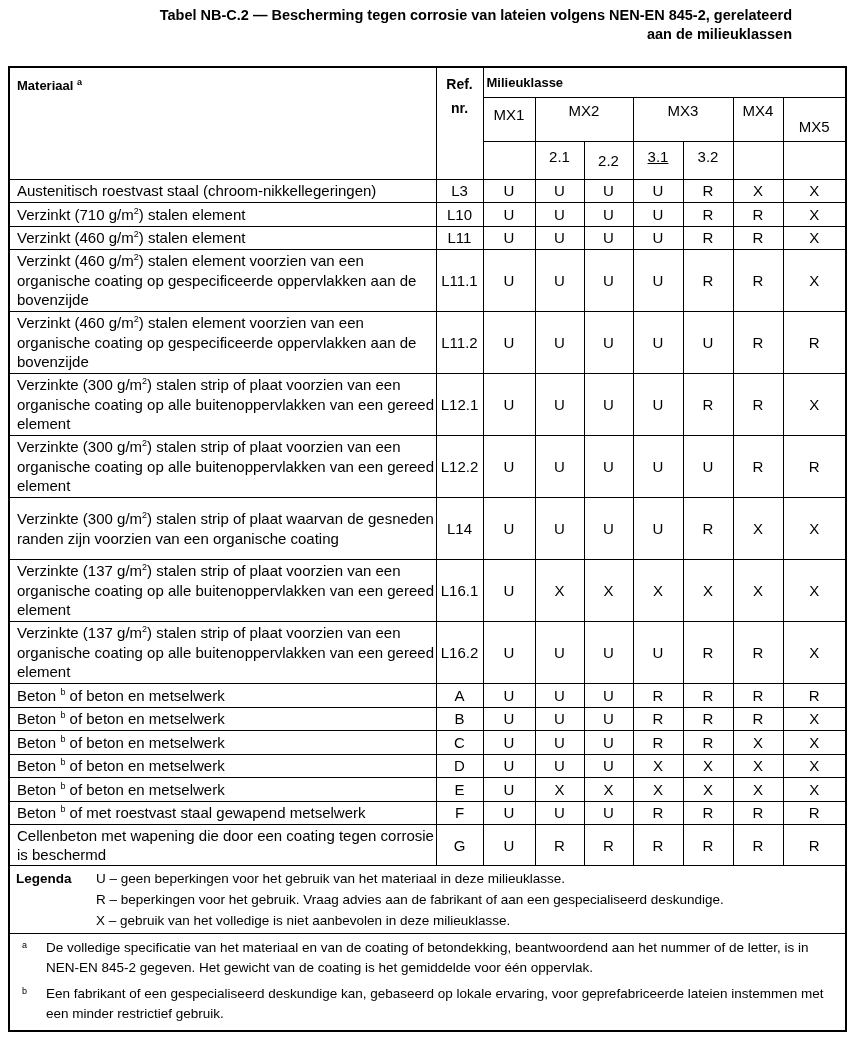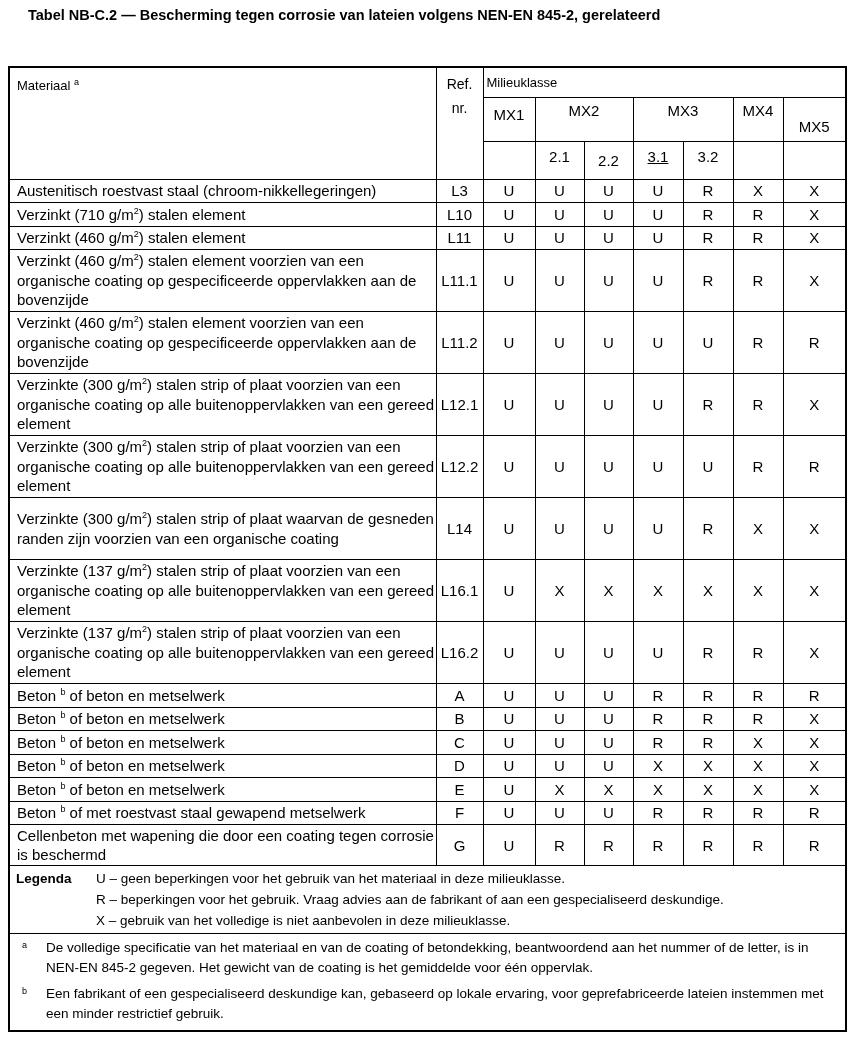--- a/index.html
+++ b/index.html
@@ -1,43 +1,44 @@
 <!DOCTYPE html>
 <html><head>
 <meta charset="utf-8">
 <style>
   html, body { margin: 0; padding: 0; background: #ffffff; }
   body { width: 852px; height: 1037px; position: relative; overflow: hidden;
          font-family: "Liberation Sans", sans-serif; color: #000; }
-  .title { position: absolute; left: 0; top: 6px; width: 792px; text-align: left;
-           font-weight: bold; font-size: 14.5px; line-height: 19px; margin-left: 28px; }
+  .title { position: absolute; left: 0; top: 6px; width: 792px; text-align: right;
+           font-weight: bold; font-size: 14.5px; line-height: 19px; }
   table.main { position: absolute; left: 8px; top: 66px; width: 837px;
                border-collapse: collapse; table-layout: fixed; font-size: 15px; }
   table.main td { border: 1px solid #000; padding: 0; vertical-align: middle; }
   table.main { border: 2px solid #000; }
   .mat { text-align: left; padding-left: 7px !important; line-height: 19.5px; }
   .c { text-align: center; }
-  .hdr-bold { font-weight: normal; font-size: 13px; }
+  .hdr-bold { font-weight: bold; font-size: 13px; }
   sup { font-size: 9px; line-height: 0; }
   .thick-top td { border-top: 2px solid #000; }
   .legend-row td, .note-row td { border-left: none; border-right: none; }
   .legend { font-size: 13.5px; line-height: 21px; padding: 2px 0 2px 6px !important; }
   .legend .lbl { display: inline-block; width: 80px; font-weight: bold; vertical-align: top; }
   .legend .items { display: inline-block; vertical-align: top; }
   .notes { font-size: 13.5px; line-height: 20px; padding: 4px 6px 6px 6px !important; }
   .note { display: flex; margin-bottom: 6px; }
   .note:last-child { margin-bottom: 0; }
   .note .mark { width: 24px; flex: none; font-size: 9px; line-height: 14px; padding-left: 6px; }
   .note .txt { flex: 1; }
 </style>
 </head>
 <body>
 
 <div class="title">
   <div>Tabel NB-C.2 — Bescherming tegen corrosie van lateien volgens NEN-EN 845-2, gerelateerd</div>
+  <div>aan de milieuklassen</div>
 </div>
 
 <table class="main">
   <colgroup>
     <col style="width:427px">
       <col style="width:47px">
       <col style="width:52px">
     <col style="width:49px">
       <col style="width:49px">
       <col style="width:50px">

